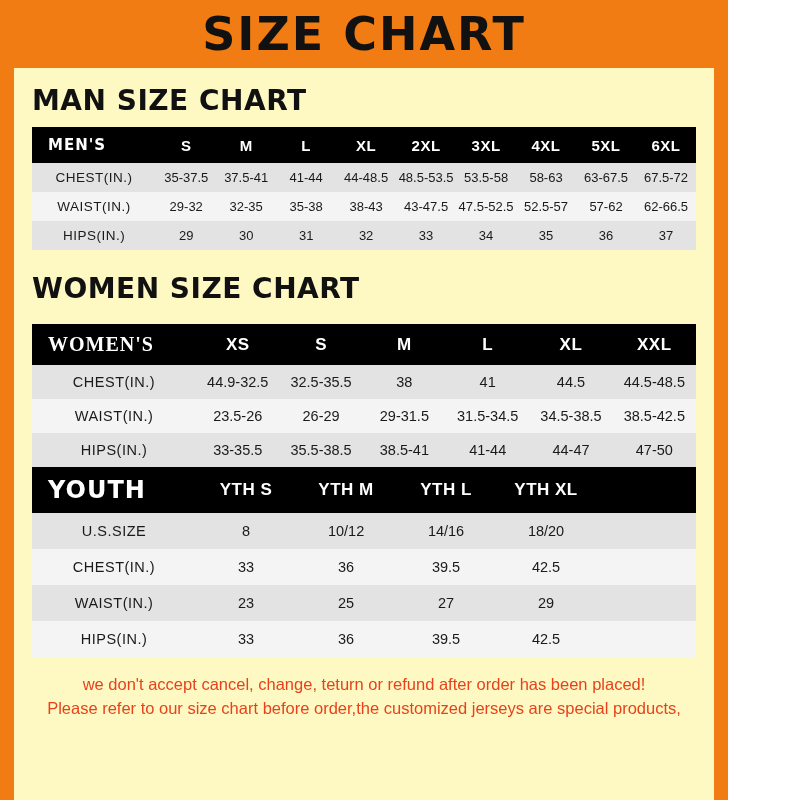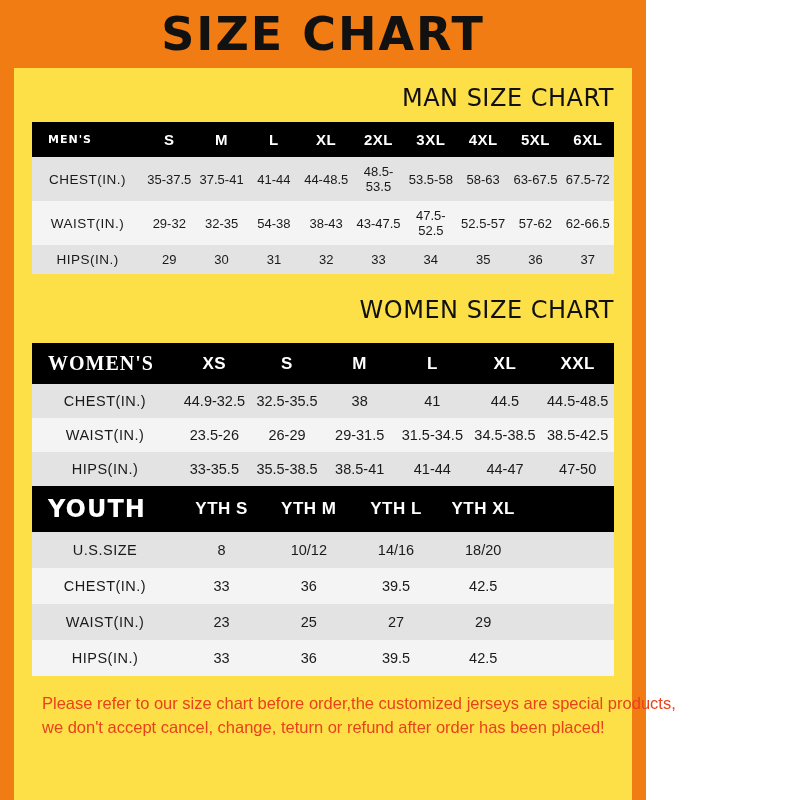--- a/index.html
+++ b/index.html
@@ -8,26 +8,26 @@
   }
   body {
     width: 800px;
     height: 800px;
     background: #ffffff;
     font-family: "Liberation Sans", sans-serif;
     overflow: hidden;
   }
   .page {
     position: relative;
-    width: 646px;
+    width: 728px;
     height: 800px;
     box-sizing: border-box;
     border-left: 14px solid #f07c13;
     border-right: 14px solid #f07c13;
-    background: #fde047;
+    background: #fef9c3;
   }
   .banner {
     height: 68px;
     background: #f07c13;
     display: flex;
     align-items: center;
     justify-content: center;
     margin: 0 -14px;
   }
   .banner-title {
@@ -35,24 +35,24 @@
     font-weight: bold;
     font-size: 46px;
     letter-spacing: 2px;
     color: #111111;
     line-height: 1;
   }
   .content {
     padding: 0 18px;
   }
   .section-title {
-    text-align: right;
+    text-align: left;
     font-family: "DejaVu Sans", sans-serif;
-    font-weight: normal;
-    font-size: 24px;
+    font-weight: bold;
+    font-size: 28px;
     color: #111111;
     letter-spacing: 0.5px;
   }
   .t1-title { margin: 16px 0 10px; }
   .t2-title { margin: 22px 0 19px; }
   .t3-title { margin: 26px 0 10px; }
 
   table.size-table {
     width: 100%;
     border-collapse: collapse;
@@ -71,21 +71,21 @@
     color: #ffffff;
     font-size: 15px;
     font-weight: bold;
     padding: 9px 2px;
     letter-spacing: 0.5px;
   }
   .size-table thead th.corner {
     text-align: left;
     padding-left: 16px;
     font-family: "DejaVu Sans", sans-serif;
-    font-size: 11px;
+    font-size: 15px;
     letter-spacing: 1px;
   }
   .size-table tbody td {
     font-size: 13px;
     color: #1a1a1a;
     padding: 7px 2px;
   }
   .size-table tbody td.rowlabel {
     font-size: 13.5px;
     color: #1a1a1a;
@@ -153,21 +153,21 @@
             <td>48.5-53.5</td>
             <td>53.5-58</td>
             <td>58-63</td>
             <td>63-67.5</td>
             <td>67.5-72</td>
           </tr>
           <tr class="even">
             <td class="rowlabel">WAIST(IN.)</td>
             <td>29-32</td>
             <td>32-35</td>
-            <td>54-38</td>
+            <td>35-38</td>
             <td>38-43</td>
             <td>43-47.5</td>
             <td>47.5-52.5</td>
             <td>52.5-57</td>
             <td>57-62</td>
             <td>62-66.5</td>
           </tr>
           <tr class="odd">
             <td class="rowlabel">HIPS(IN.)</td>
             <td>29</td>
@@ -273,18 +273,18 @@
             <td>36</td>
             <td>39.5</td>
             <td>42.5</td>
             <td></td>
           </tr>
         </tbody>
       </table>
     </div>
 
     <div class="footer-note">
+      <div>we don't accept cancel, change, teturn or refund after order has been placed!</div>
       <div>Please refer to our size chart before order,the customized jerseys are special products,</div>
-      <div>we don't accept cancel, change, teturn or refund after order has been placed!</div>
     </div>
 
   </div>
 </div>
 
 </body></html>

